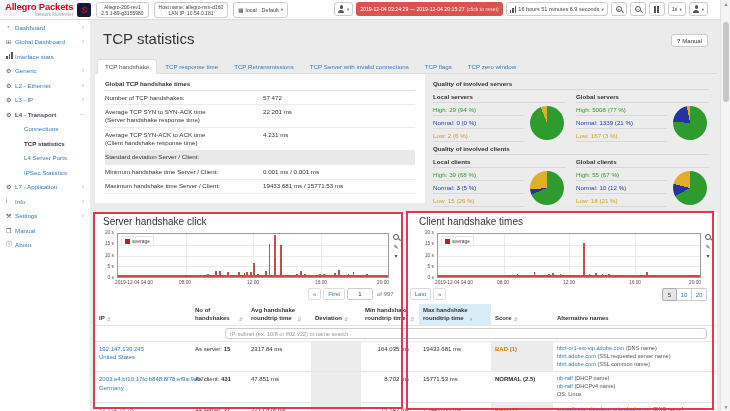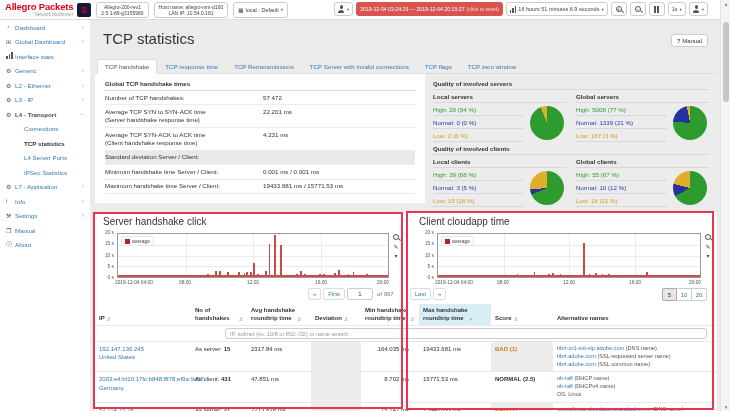--- a/index.html
+++ b/index.html
@@ -369,21 +369,21 @@
                 </div>
                 <div class="pie" style="background: conic-gradient(rgb(46, 155, 46) 0deg, rgb(46, 155, 46) 241.2deg, rgb(36, 51, 160) 241.2deg, rgb(36, 51, 160) 284.4deg, rgb(223, 174, 42) 284.4deg, rgb(223, 174, 42) 360deg);"></div>
               </div>
             </div>
           </div>
         </div>
     </div>
 
     <div class="bottom-box">
       <div class="panel-title" style="left:8px;top:4px">Server handshake click</div>
-      <div class="panel-title" style="left:324px;top:4px">Client cloudapp time</div>
+      <div class="panel-title" style="left:324px;top:4px">Client handshake times</div>
       <div id="chart-server">
           <div class="plot" style="left: 22px; top: 21px; width: 272px; height: 45px;">
             <div class="gl-v" style="left: 25%;"></div>
             <div class="gl-h" style="top: 25%;"></div>
             <div class="gl-v" style="left: 50%;"></div>
             <div class="gl-h" style="top: 50%;"></div>
             <div class="gl-v" style="left: 75%;"></div>
             <div class="gl-h" style="top: 75%;"></div>
             <div class="legend">
               <span class="sw"></span>

